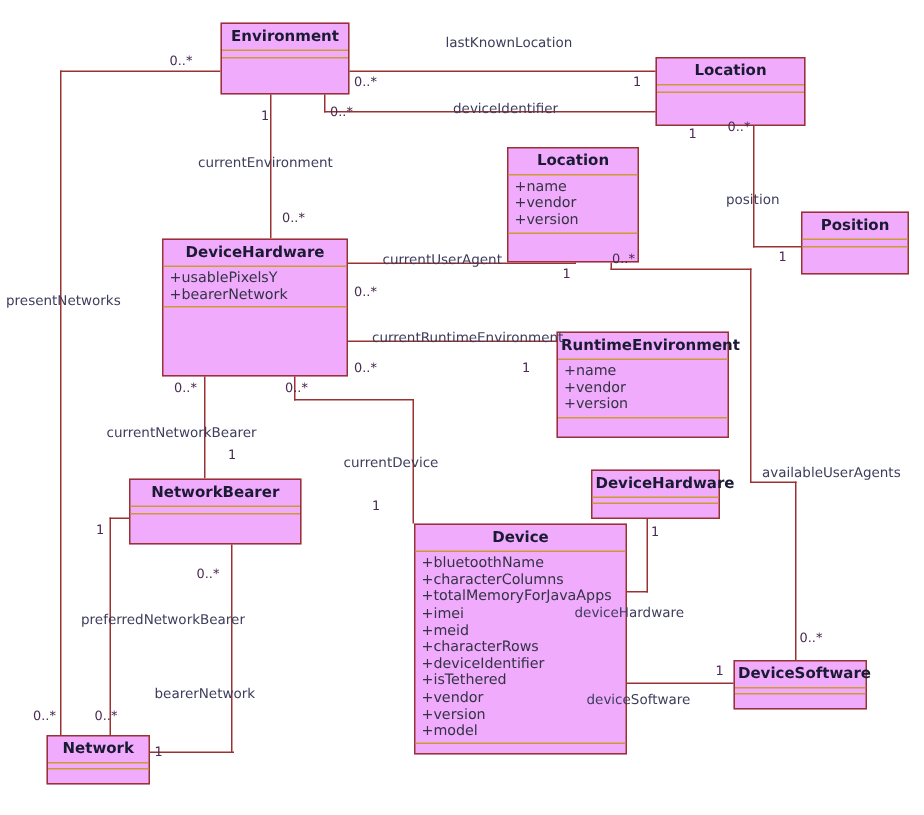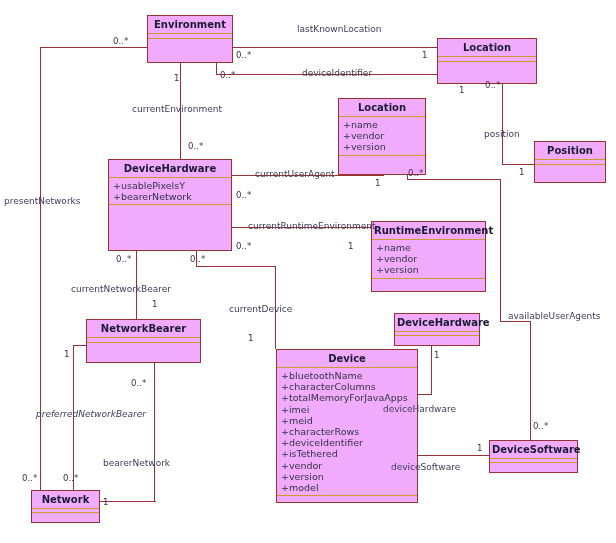--- a/index.html
+++ b/index.html
@@ -199,21 +199,21 @@
   <div class="lbl" style="left:132px;top:104px;">currentEnvironment</div>
   <div class="lbl" style="left:4px;top:196px;">presentNetworks</div>
   <div class="lbl" style="left:255px;top:169px;">currentUserAgent</div>
   <div class="lbl" style="left:248px;top:221px;">currentRuntimeEnvironment</div>
   <div class="lbl" style="left:71px;top:284px;">currentNetworkBearer</div>
   <div class="lbl" style="left:229px;top:304px;">currentDevice</div>
   <div class="lbl" style="left:484px;top:129px;">position</div>
   <div class="lbl" style="left:508px;top:311px;">availableUserAgents</div>
   <div class="lbl" style="left:383px;top:404px;">deviceHardware</div>
   <div class="lbl" style="left:391px;top:462px;">deviceSoftware</div>
-  <div class="lbl" style="left:36px;top:409px;font-style:italic;">preferredNetworkBearer</div>
+  <div class="lbl" style="left:54px;top:409px;">preferredNetworkBearer</div>
   <div class="lbl" style="left:103px;top:458px;">bearerNetwork</div>
 
   <div class="mult" style="left:113px;top:36px;">0..*</div>
   <div class="mult" style="left:236px;top:50px;">0..*</div>
   <div class="mult" style="left:422px;top:50px;">1</div>
   <div class="mult" style="left:220px;top:70px;">0..*</div>
   <div class="mult" style="left:459px;top:85px;">1</div>
   <div class="mult" style="left:174px;top:73px;">1</div>
   <div class="mult" style="left:188px;top:141px;">0..*</div>
   <div class="mult" style="left:485px;top:80px;">0..*</div>

